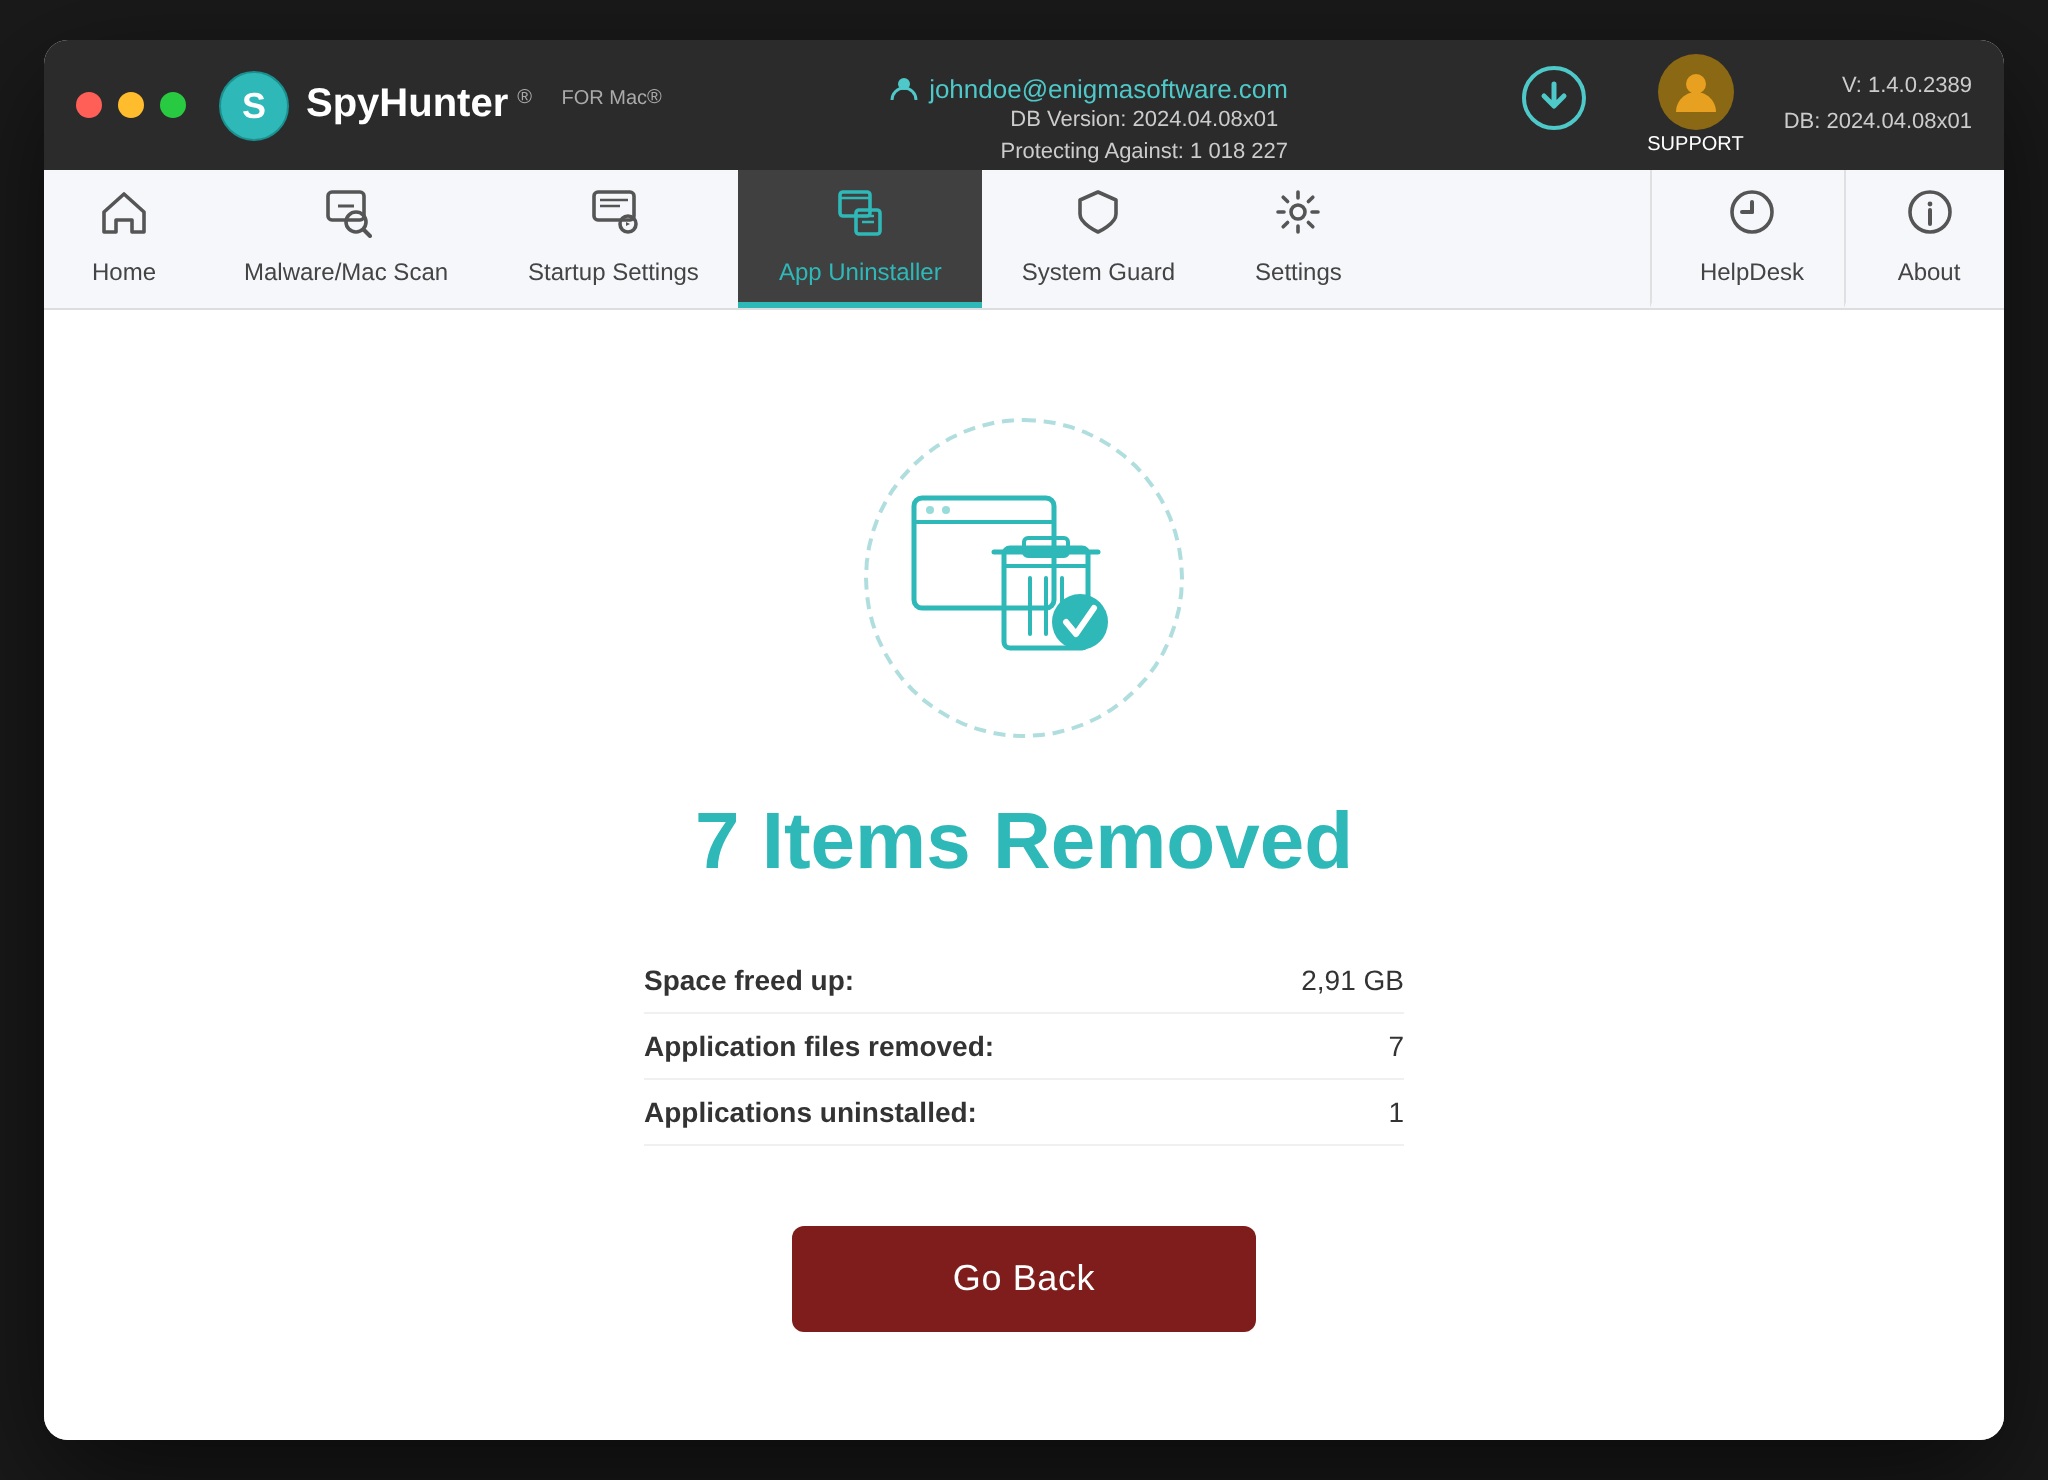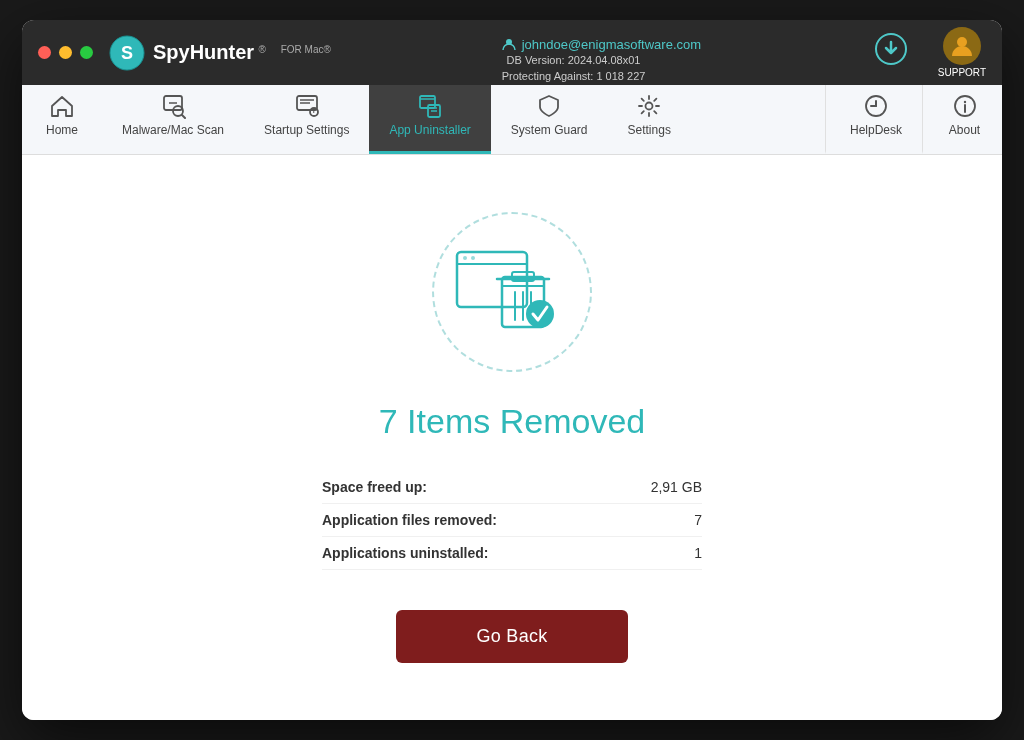--- a/index.html
+++ b/index.html
@@ -62,21 +62,21 @@
     }
 
     .logo-icon {
       width: 36px;
       height: 36px;
     }
 
     .titlebar-center {
       display: flex;
       flex-direction: column;
-      align-items: flex-start;
+      align-items: flex-end;
       margin-right: auto;
       margin-top: 16px;
     }
 
     .user-info {
       display: flex;
       align-items: center;
       gap: 6px;
       color: #4ec8c8;
       font-size: 13px;
@@ -138,21 +138,21 @@
       display: flex;
       align-items: stretch;
       border-bottom: 1px solid #ddd;
       flex-shrink: 0;
     }
 
     .nav-item {
       display: flex;
       flex-direction: column;
       align-items: center;
-      justify-content: flex-start;
+      justify-content: space-between;
       padding: 8px 20px;
       cursor: pointer;
       gap: 4px;
       font-size: 12px;
       color: #444;
       border-bottom: 3px solid transparent;
       min-width: 80px;
     }
 
     .nav-item.active {
@@ -194,22 +194,22 @@
       border: 2px dashed #b0dede;
       display: flex;
       align-items: center;
       justify-content: center;
       margin-bottom: 30px;
       position: relative;
     }
 
     
     .result-heading {
-      font-size: 34px;
-      font-weight: 400;
+      font-size: 40px;
+      font-weight: 700;
       color: #2fb8b8;
       margin-bottom: 30px;
     }
 
     .stats-table {
       width: 380px;
       margin-bottom: 40px;
     }
 
     .stats-row {
@@ -289,20 +289,24 @@
       <div class="support-btn">
         <div class="support-icon">
           <svg width="28" height="28" viewBox="0 0 28 28">
             <circle cx="14" cy="10" r="5" fill="#e8a020"></circle>
             <path d="M4 24c0-5.5 4.5-10 10-10s10 4.5 10 10" fill="#e8a020"></path>
           </svg>
         </div>
         <span style="color:white;font-size:10px;">SUPPORT</span>
       </div>
 
+      <div class="version-info">
+        <div>V: 1.4.0.2389</div>
+        <div>DB:  2024.04.08x01</div>
+      </div>
     </div>
   </div>
 
   <div class="navbar">
 
     <div class="nav-item">
       <svg width="26" height="26" viewBox="0 0 26 26">
         <path d="M3 13 L13 4 L23 13 L23 23 L17 23 L17 17 L9 17 L9 23 L3 23 Z" fill="none" stroke="#555" stroke-width="1.8" stroke-linejoin="round"></path>
       </svg>
       <span>Home</span>

